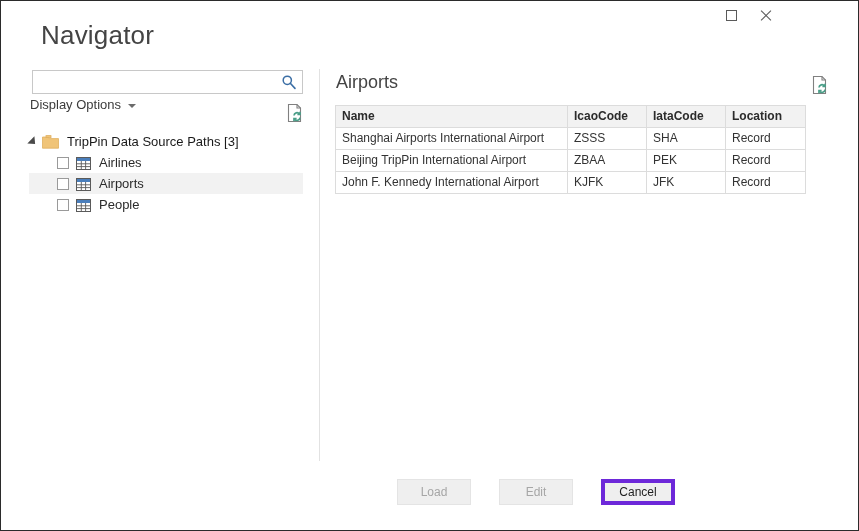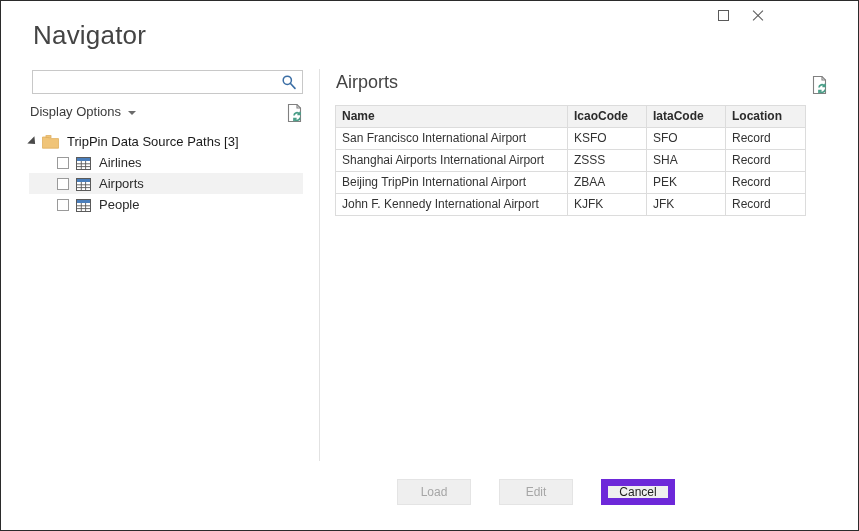--- a/index.html
+++ b/index.html
@@ -21,21 +21,21 @@
     width: 859px;
     height: 531px;
     box-sizing: border-box;
     background: #ffffff;
     border: 1px solid #2b2b2b;
     overflow: hidden;
   }
 
   .titlebar {
     position: absolute;
-    left: 0; top: 0;
+    left: 8px; top: 0;
     width: 773px;
     height: 58px;
   }
 
   .win-title {
     position: absolute;
     left: 32px;
     top: 19px;
     font-size: 26px;
     font-weight: 300;
@@ -116,21 +116,21 @@
     position: absolute;
     right: 5px;
     top: 3px;
     width: 16px;
     height: 16px;
   }
 
   .display-options {
     position: absolute;
     left: 29px;
-    top: 45px;
+    top: 38px;
     display: flex;
     align-items: center;
     gap: 7px;
     cursor: default;
   }
   .display-options-label {
     font-size: 13px;
     color: #3b3b3b;
     white-space: nowrap;
   }
@@ -287,21 +287,21 @@
     color: #333333;
     cursor: default;
   }
   .dlg-btn.disabled {
     color: #a6a6a6;
     background: #efefef;
     border-color: #e4e4e4;
   }
   .dlg-btn.enabled {
     background: #efefef;
-    border: 7px solid #6d28d9;
+    border: 4px solid #6d28d9;
     color: #1f1f1f;
     cursor: pointer;
   }
 </style>
 </head>
 <body>
 
 <div class="window">
 
   <div class="titlebar">
@@ -420,26 +420,20 @@
       </colgroup>
       <thead>
         <tr>
           <th>Name</th>
           <th>IcaoCode</th>
           <th>IataCode</th>
           <th>Location</th>
         </tr>
       </thead>
       <tbody>
-        <tr>
-          <td>San Francisco International Airport</td>
-          <td>KSFO</td>
-          <td>SFO</td>
-          <td>Record</td>
-        </tr>
         <tr>
           <td>Shanghai Airports International Airport</td>
           <td>ZSSS</td>
           <td>SHA</td>
           <td>Record</td>
         </tr>
         <tr>
           <td>Beijing TripPin International Airport</td>
           <td>ZBAA</td>
           <td>PEK</td>

